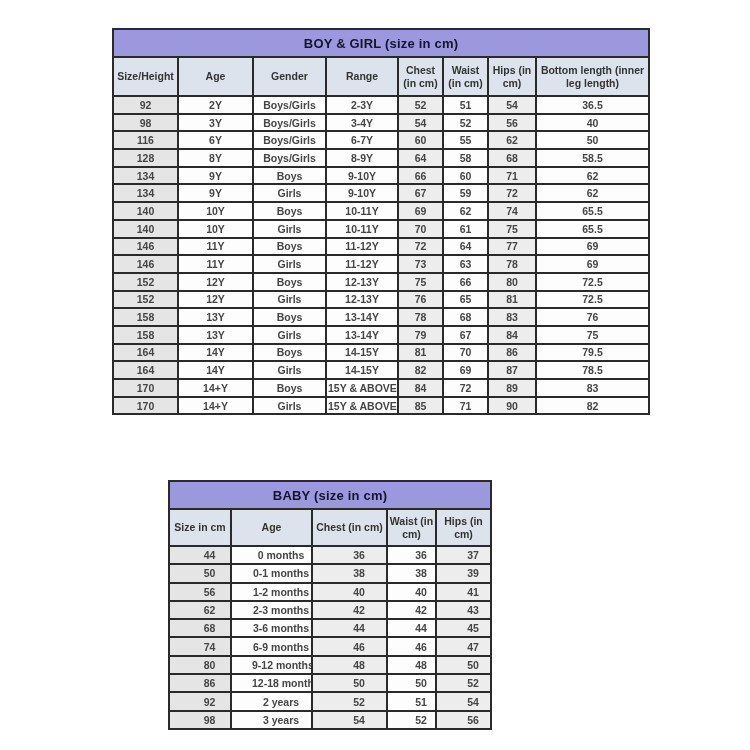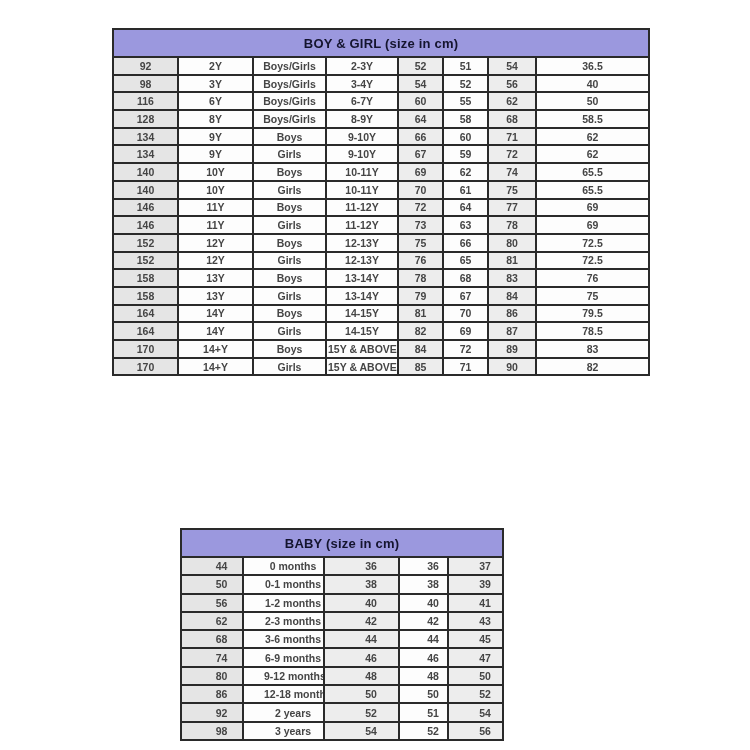--- a/index.html
+++ b/index.html
@@ -10,21 +10,21 @@
   table.sizetbl{
     position:absolute;border-collapse:collapse;table-layout:fixed;
     background:#fdfdfd;
   }
   table.sizetbl td{
     border:2px solid #2a2a2a;
     text-align:center;vertical-align:middle;
     overflow:hidden;
   }
   .tbl1{left:112px;top:28px;width:536px;}
-  .tbl2{left:180px;top:480px;width:322px;margin-top:48px;}
+  .tbl2{left:168px;top:480px;width:322px;}
 
   td.title-cell{
     background:#9b98de;
     color:#14142e;font-weight:700;font-size:13px;
     height:24px;letter-spacing:.2px;
   }
   td.header-cell{
     background:#dce3ed;
     color:#333333;font-weight:700;font-size:10.5px;line-height:1.15;
     padding:2px 1px;
@@ -56,20 +56,30 @@
         <col style="width:45px">
         <col style="width:45px">
       <col style="width:48px">
         <col style="width:113px">
     </colgroup>
     <tbody id="t1body">
         <tr>
           <td colspan="8" class="title-cell">BOY &amp; GIRL (size in cm)</td>
         </tr>
         <tr>
+          <td class="header-cell">Size/Height</td>
+          <td class="header-cell">Age</td>
+          <td class="header-cell">Gender</td>
+          <td class="header-cell">Range</td>
+          <td class="header-cell">Chest (in cm)</td>
+          <td class="header-cell">Waist (in cm)</td>
+          <td class="header-cell">Hips (in cm)</td>
+          <td class="header-cell">Bottom length (inner leg length)</td>
+        </tr>
+        <tr>
           <td class="cell blue">92</td>
           <td class="cell">2Y</td>
           <td class="cell">Boys/Girls</td>
           <td class="cell">2-3Y</td>
           <td class="cell grey">52</td>
           <td class="cell">51</td>
           <td class="cell grey">54</td>
           <td class="cell">36.5</td>
         </tr>
         <tr>
@@ -251,20 +261,27 @@
         <col style="width:81px">
         <col style="width:75px">
       <col style="width:49px">
         <col style="width:55px">
     </colgroup>
     <tbody id="t2body">
         <tr>
           <td colspan="5" class="title-cell">BABY (size in cm)</td>
         </tr>
         <tr>
+          <td class="header-cell">Size in cm</td>
+          <td class="header-cell">Age</td>
+          <td class="header-cell">Chest (in cm)</td>
+          <td class="header-cell">Waist (in cm)</td>
+          <td class="header-cell">Hips (in cm)</td>
+        </tr>
+        <tr>
           <td class="cell blue">44</td>
           <td class="cell">0 months</td>
           <td class="cell grey">36</td>
           <td class="cell">36</td>
           <td class="cell grey">37</td>
         </tr>
         <tr>
           <td class="cell blue">50</td>
           <td class="cell">0-1 months</td>
           <td class="cell grey">38</td>

